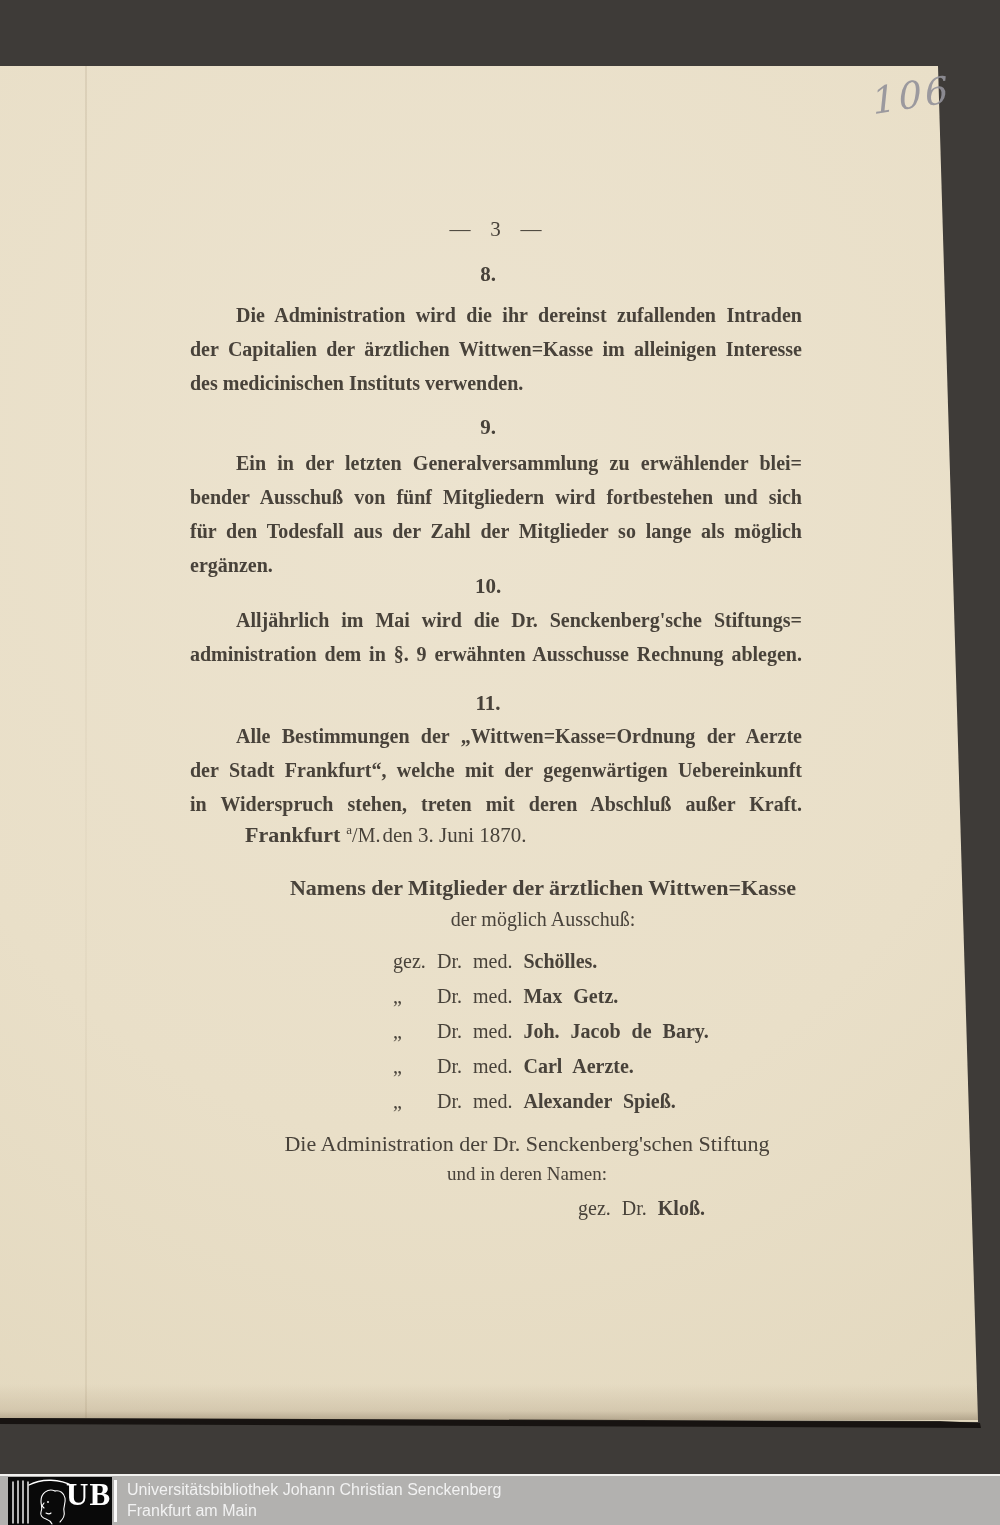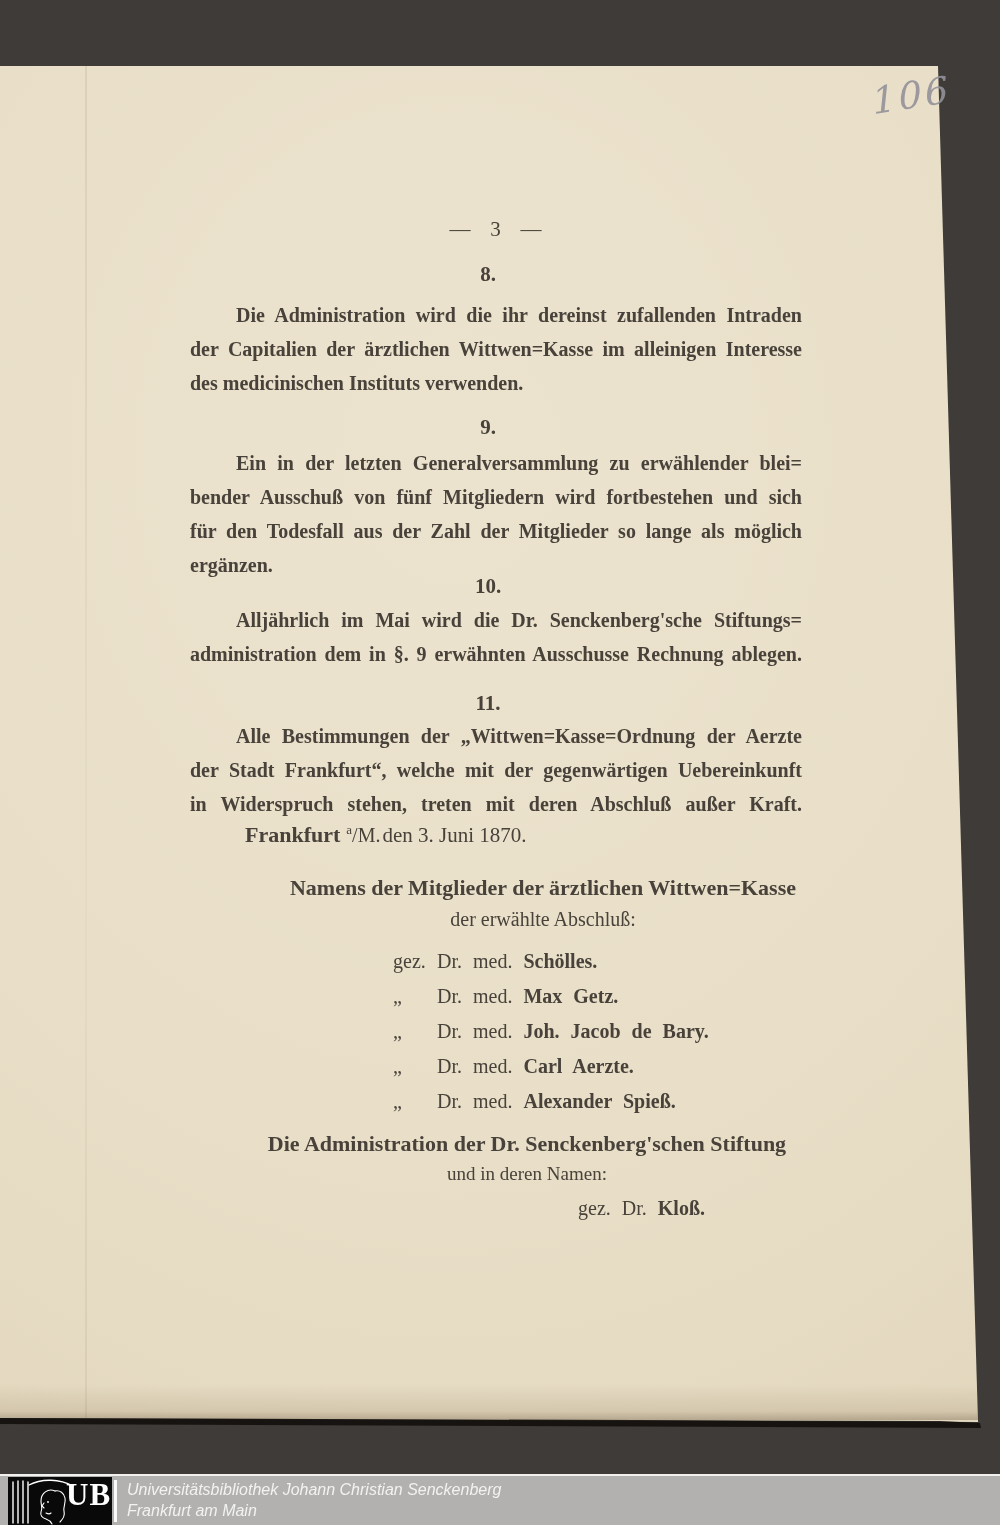--- a/index.html
+++ b/index.html
@@ -56,42 +56,42 @@
   .dateline .abbr sup{font-size:13px;}
   .dateline .rest{margin-left:2px;font-size:21px;}
   .h1{position:absolute;left:286px;top:874px;width:514px;text-align:center;
       font-weight:700;font-size:22px;line-height:28px;white-space:nowrap;}
   .h1sub{position:absolute;left:286px;top:906px;width:514px;text-align:center;
       font-size:20px;line-height:26px;}
   .sigs{position:absolute;left:393px;top:944px;font-size:20px;line-height:35px;word-spacing:6px;}
   .sig-prefix{display:inline-block;width:44px;word-spacing:0;}
   .sig-name{font-weight:700;}
   .h2{position:absolute;left:262px;top:1130px;width:530px;text-align:center;
-      font-weight:700;font-size:22px;line-height:28px;white-space:nowrap;}
+      font-weight:400;font-size:22px;line-height:28px;white-space:nowrap;}
   .h2sub{position:absolute;left:262px;top:1162px;width:530px;text-align:center;
       font-size:19px;line-height:24px;}
   .kloss{position:absolute;left:578px;top:1193px;font-size:20px;line-height:30px;word-spacing:6px;}
   .kloss .sig-name{font-weight:700;}
   
   .footer-bar{
     position:absolute;left:0;top:1474px;width:1000px;height:51px;
     background:#b2b1af;border-top:2px solid #f2f1ef;box-sizing:border-box;
   }
   .logo-box{
     position:absolute;left:8px;top:1477px;width:104px;height:48px;background:#090909;
     display:flex;align-items:flex-start;
   }
   .logo-ub{
     color:#ffffff;font-family:"Liberation Serif",serif;font-weight:700;
     font-size:31px;letter-spacing:1px;margin-left:-8px;
   }
   .logo-sep{position:absolute;left:114px;top:1480px;width:3px;height:42px;background:#fafafa;}
   .footer-text{
     position:absolute;left:127px;top:1479px;
-    font-family:"Liberation Sans",sans-serif;font-size:16px;line-height:21px;color:#f2f2f2;font-style:italic;
+    font-family:"Liberation Sans",sans-serif;font-size:16px;line-height:21px;color:#f2f2f2;
   }
 </style>
 </head>
 <body>
 
 <div class="scan">
 
   <div class="paper"></div>
   <div class="edge-shadow"></div>
 
@@ -125,21 +125,21 @@
     <div class="ln just indent">Alle Bestimmungen der „Wittwen=Kasse=Ordnung der Aerzte</div>
     <div class="ln just">der Stadt Frankfurt“, welche mit der gegenwärtigen Uebereinkunft</div>
     <div class="ln just">in Widerspruch stehen, treten mit deren Abschluß außer Kraft.</div>
   </div>
 
   <div class="dateline ink">
     <span class="place">Frankfurt</span><span class="abbr"><sup>a</sup><span>/M.</span></span><span class="rest">den 3. Juni 1870.</span>
   </div>
 
   <div class="h1 ink">Namens der Mitglieder der ärztlichen Wittwen=Kasse</div>
-  <div class="h1sub ink">der erwählte Abschluß:</div>
+  <div class="h1sub ink">der möglich Ausschuß:</div>
 
   <div class="sigs ink">
     <div>
       <span class="sig-prefix">gez.</span><span class="sig-title">Dr. med.</span> <span class="sig-name">Schölles.</span>
     </div>
     <div>
       <span class="sig-prefix">„</span><span class="sig-title">Dr. med.</span> <span class="sig-name">Max Getz.</span>
     </div>
     <div>
       <span class="sig-prefix">„</span><span class="sig-title">Dr. med.</span> <span class="sig-name">Joh. Jacob de Bary.</span>

